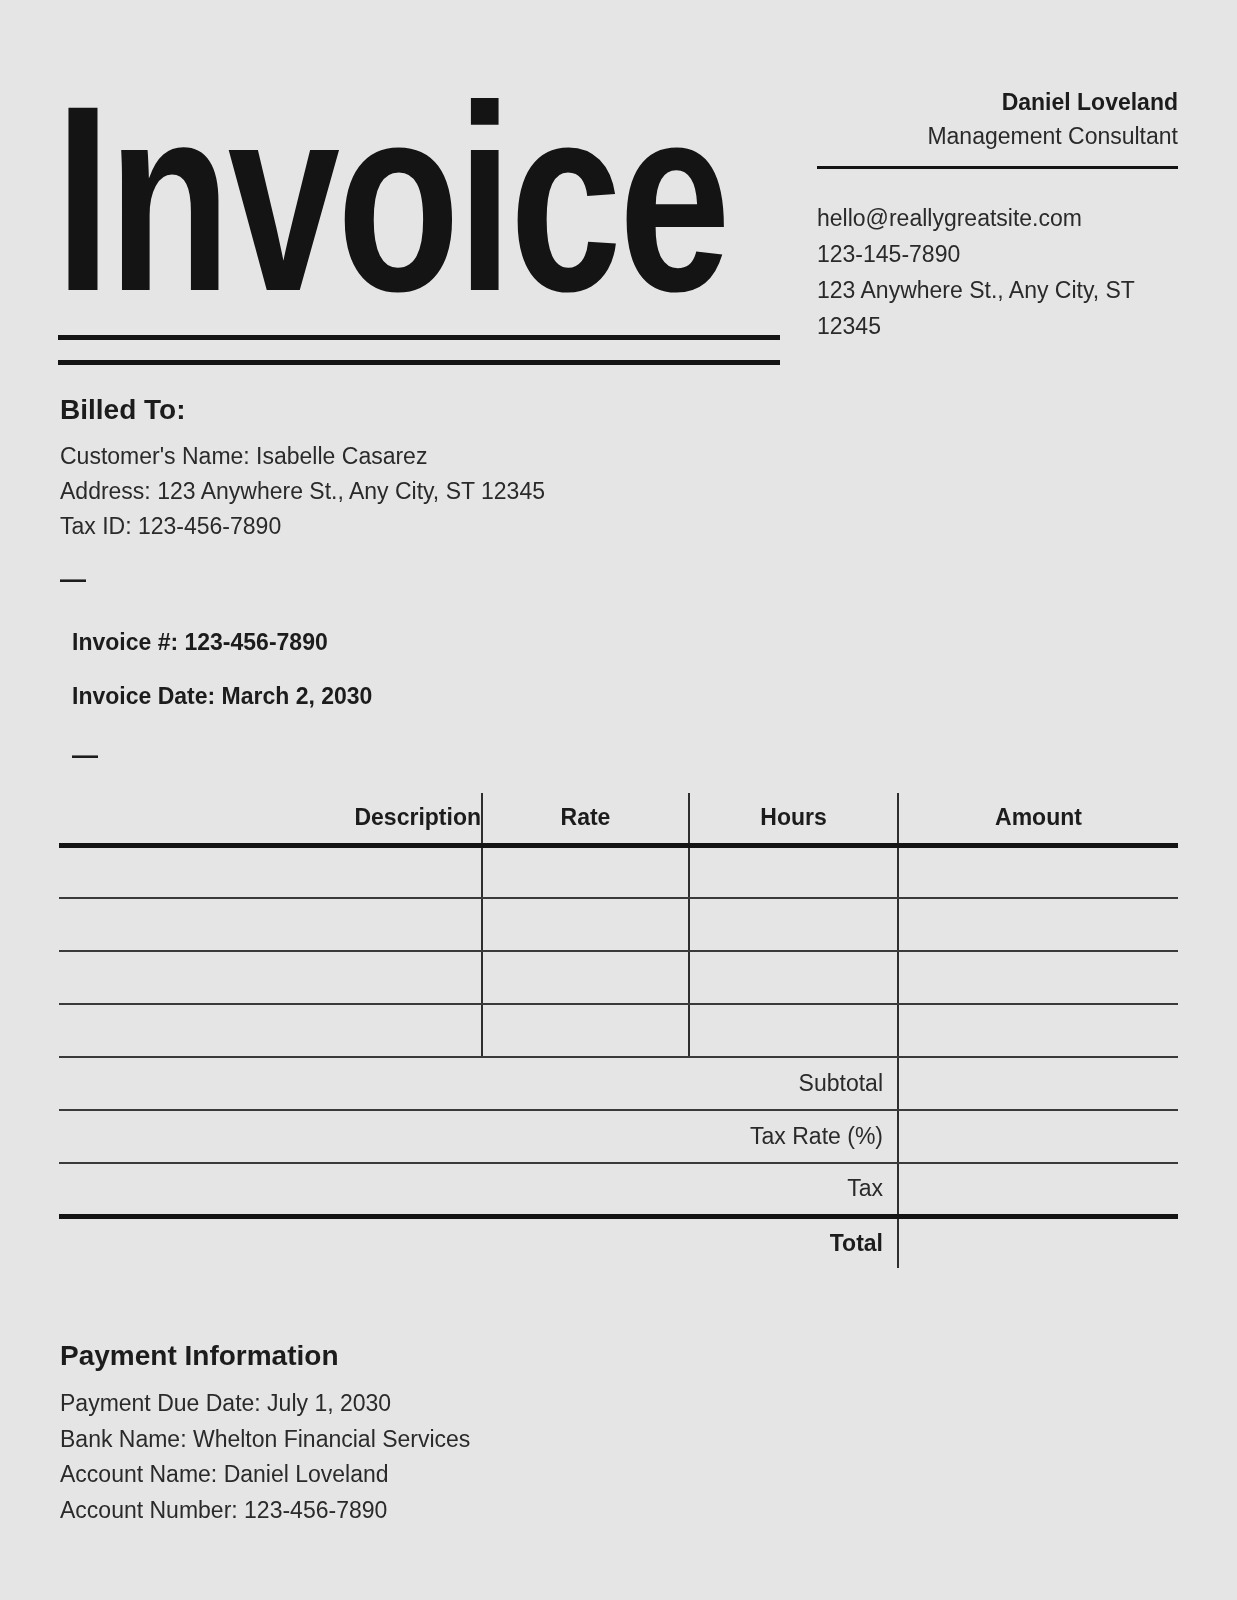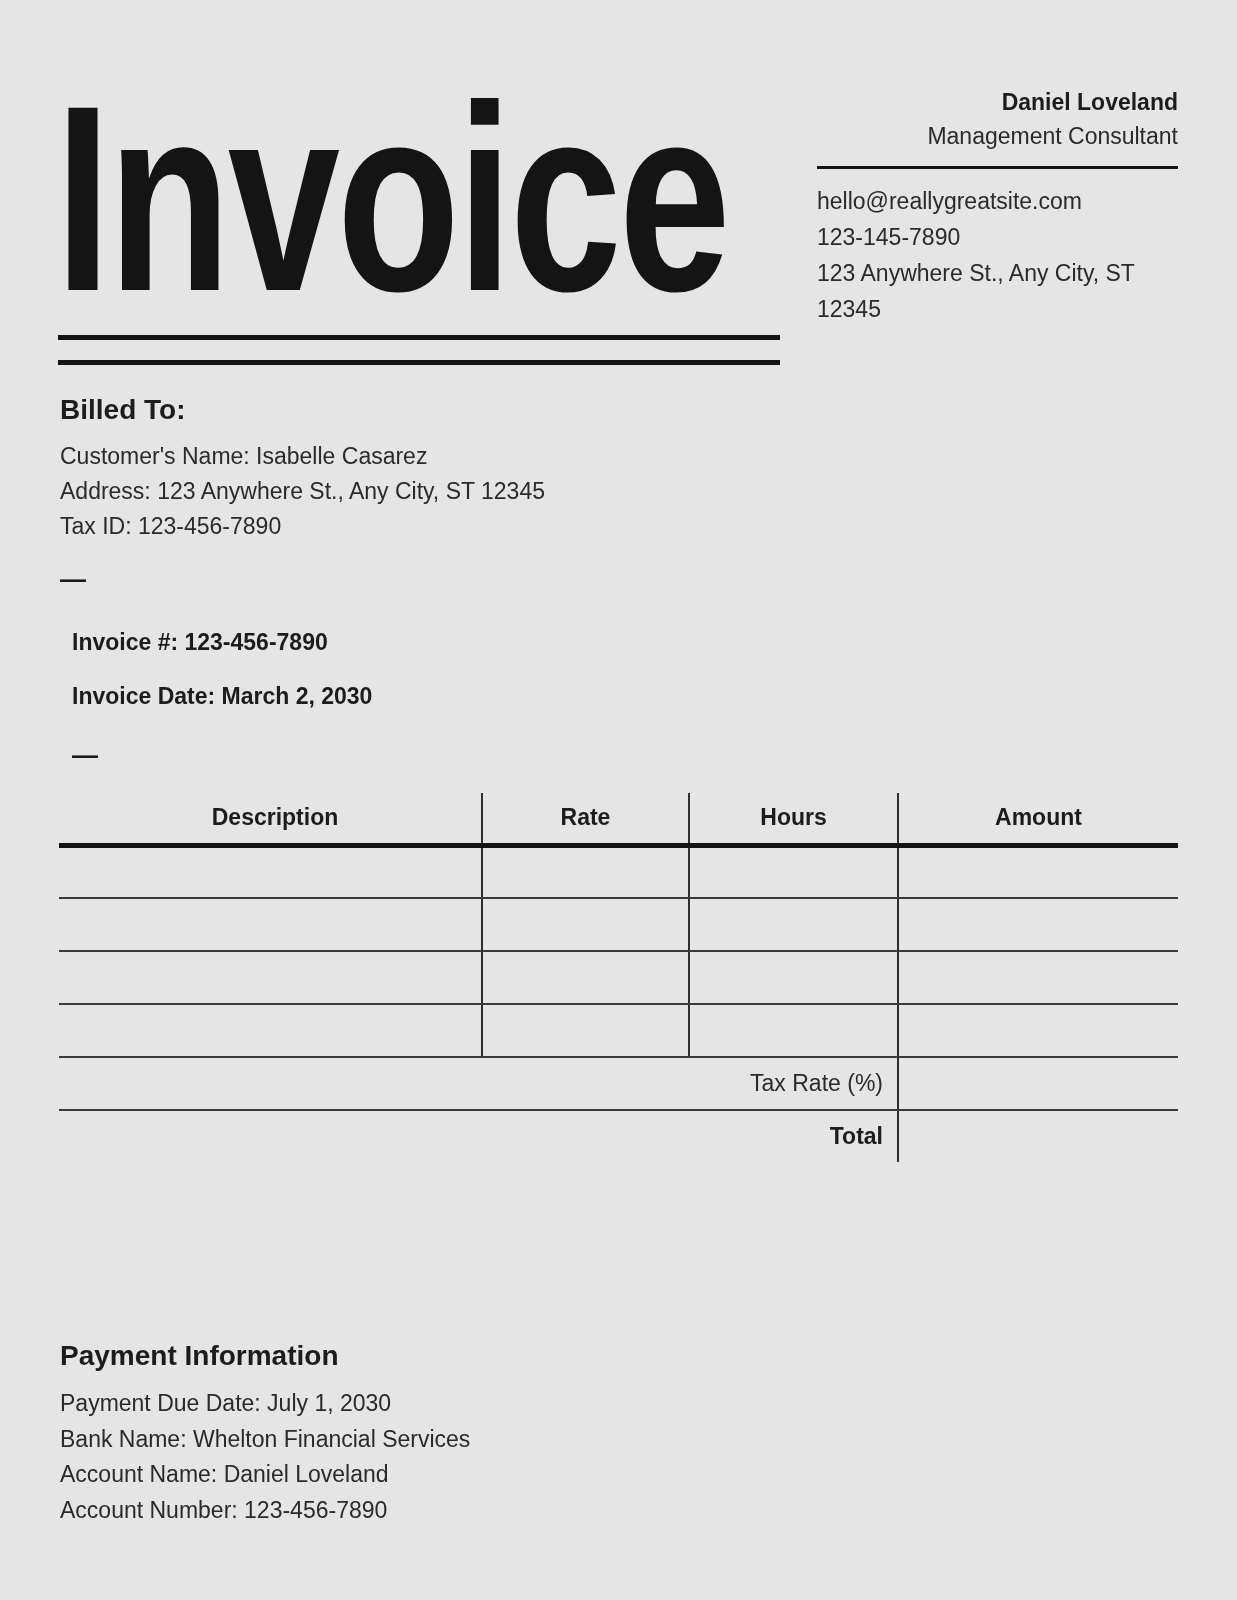--- a/index.html
+++ b/index.html
@@ -17,40 +17,40 @@
   }
   .title-rule { position:absolute; left:58px; width:722px; height:5px; background:#141414; }
   .title-rule.r1 { top:335px; }
   .title-rule.r2 { top:360px; }
 
   
   .provider { position:absolute; left:817px; top:86px; width:361px; font-size:23px; }
   .provider-name { font-weight:700; text-align:right; line-height:33px; color:#1c1c1c; }
   .provider-role { text-align:right; line-height:35px; color:#2a2a2a; }
   .provider-rule { margin-top:12px; height:3px; background:#141414; }
-  .provider-contacts { margin-top:14px; line-height:36px; color:#2a2a2a; }
+  .provider-contacts { margin-top:31px; line-height:36px; color:#2a2a2a; }
 
   
   .billed { position:absolute; left:60px; top:396px; font-size:23px; }
   .section-heading { font-weight:700; font-size:28px; color:#1c1c1c; line-height:28px; }
   .billed-lines { margin-top:15px; line-height:35px; color:#2a2a2a; }
   .dash { font-weight:700; font-size:26px; color:#1c1c1c; line-height:26px; }
   .billed .dash { margin-top:22px; }
 
   
   .meta { position:absolute; left:60px; top:628px; font-size:23px;margin-left:12px; }
   .meta-line { font-weight:700; color:#1c1c1c; line-height:28px; }
   .meta-line + .meta-line { margin-top:26px; }
   .meta .dash { margin-top:32px; }
 
   
   .items-table-wrap { position:absolute; left:59px; top:793px; }
   table { border-collapse:collapse; table-layout:fixed; width:1119px; font-size:23px; color:#242424; }
   thead th { height:52px; font-weight:700; color:#1c1c1c; border-bottom:5px solid #141414; vertical-align:middle; }
-  thead th.col-desc { text-align:center; padding-left:10px; }
+  thead th.col-desc { text-align:right; padding-left:10px; }
   thead th.col-center { text-align:center; }
   thead th:not(:first-child) { border-left:2px solid #2e2e2e; }
   tbody.items td { height:53px; border-bottom:2px solid #3a3a3a; }
   tbody.items td:not(:first-child) { border-left:2px solid #2e2e2e; }
   tbody.totals td { height:53px; vertical-align:middle; }
   td.sum-label { text-align:right; padding-right:14px; border-bottom:2px solid #3a3a3a; color:#2a2a2a; }
   td.sum-value { border-left:2px solid #2e2e2e; border-bottom:2px solid #3a3a3a; }
   tr.tax-row td { border-bottom:5px solid #141414; }
   tr.total-row td { border-bottom:none; height:52px; }
   tr.total-row td.sum-label { font-weight:700; color:#1c1c1c; }
@@ -132,21 +132,29 @@
         </tr>
         <tr>
           <td></td>
           <td></td>
           <td></td>
           <td></td>
         </tr>
       </tbody>
       <tbody class="totals">
         <tr>
+          <td class="sum-label" colspan="3">Subtotal</td>
+          <td class="sum-value"></td>
+        </tr>
+        <tr>
           <td class="sum-label" colspan="3">Tax Rate (%)</td>
+          <td class="sum-value"></td>
+        </tr>
+        <tr class="tax-row">
+          <td class="sum-label" colspan="3">Tax</td>
           <td class="sum-value"></td>
         </tr>
         <tr class="total-row">
           <td class="sum-label" colspan="3">Total</td>
           <td class="sum-value"></td>
         </tr>
       </tbody>
     </table>
   </div>
 

